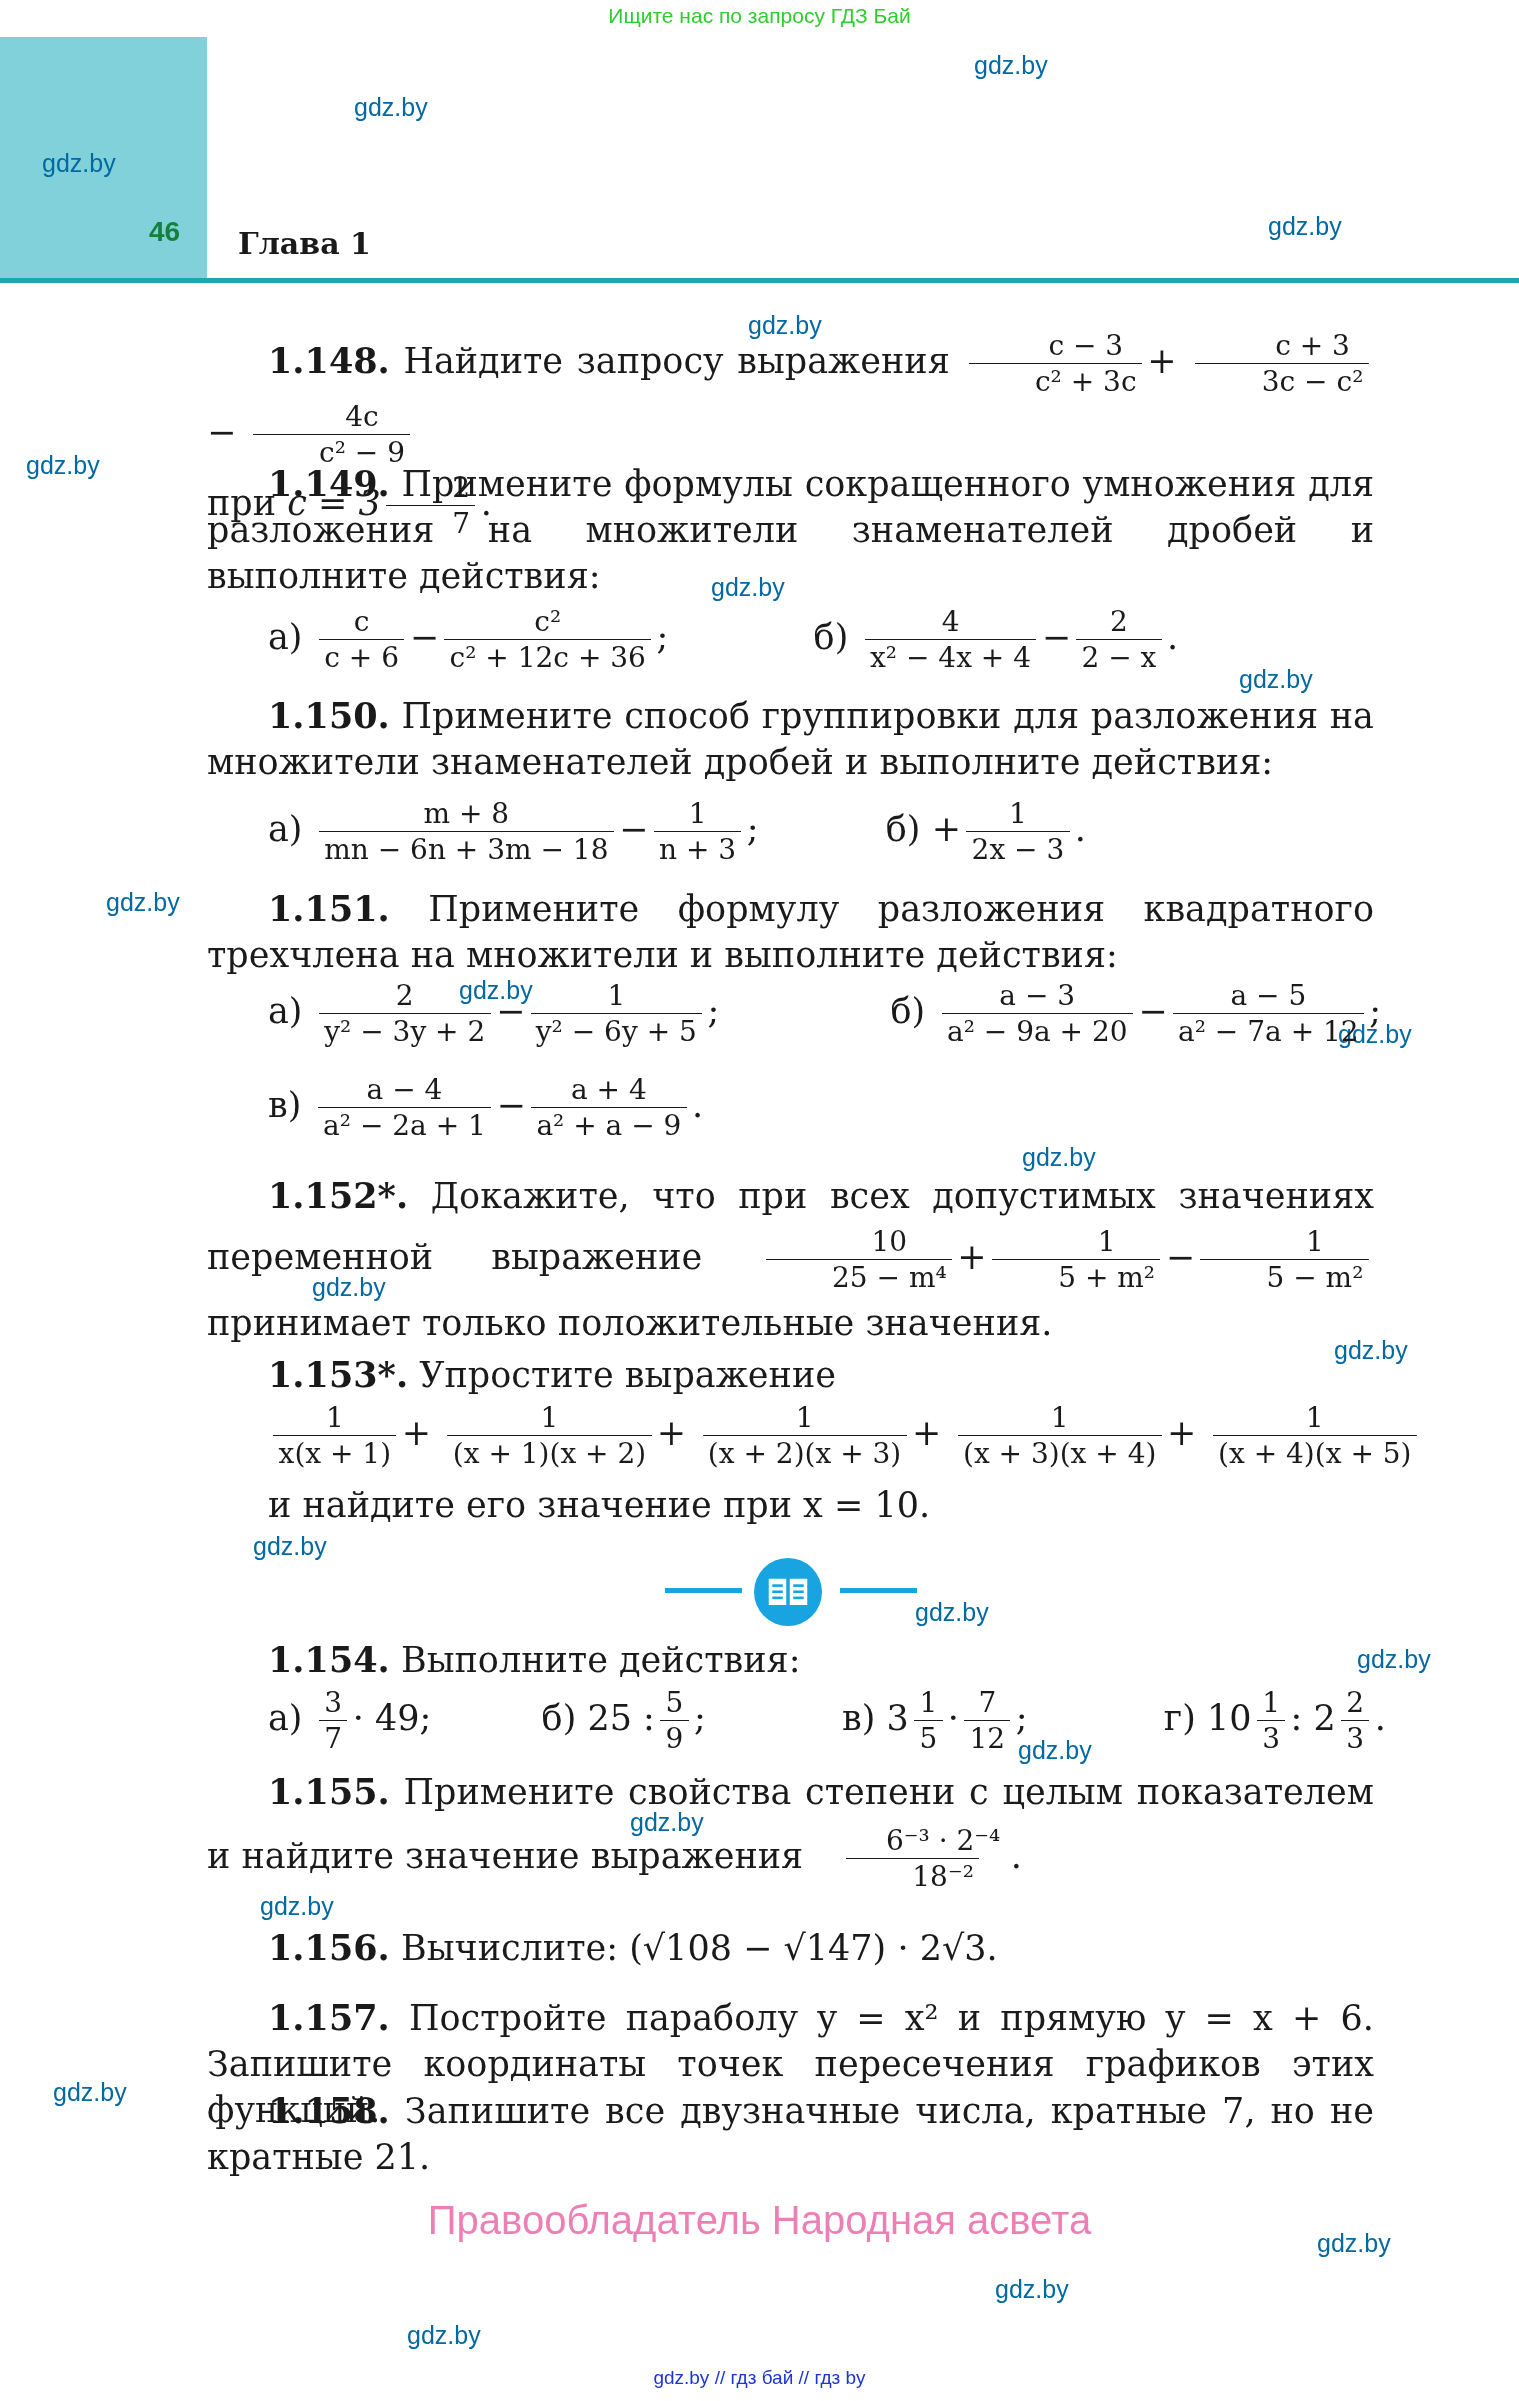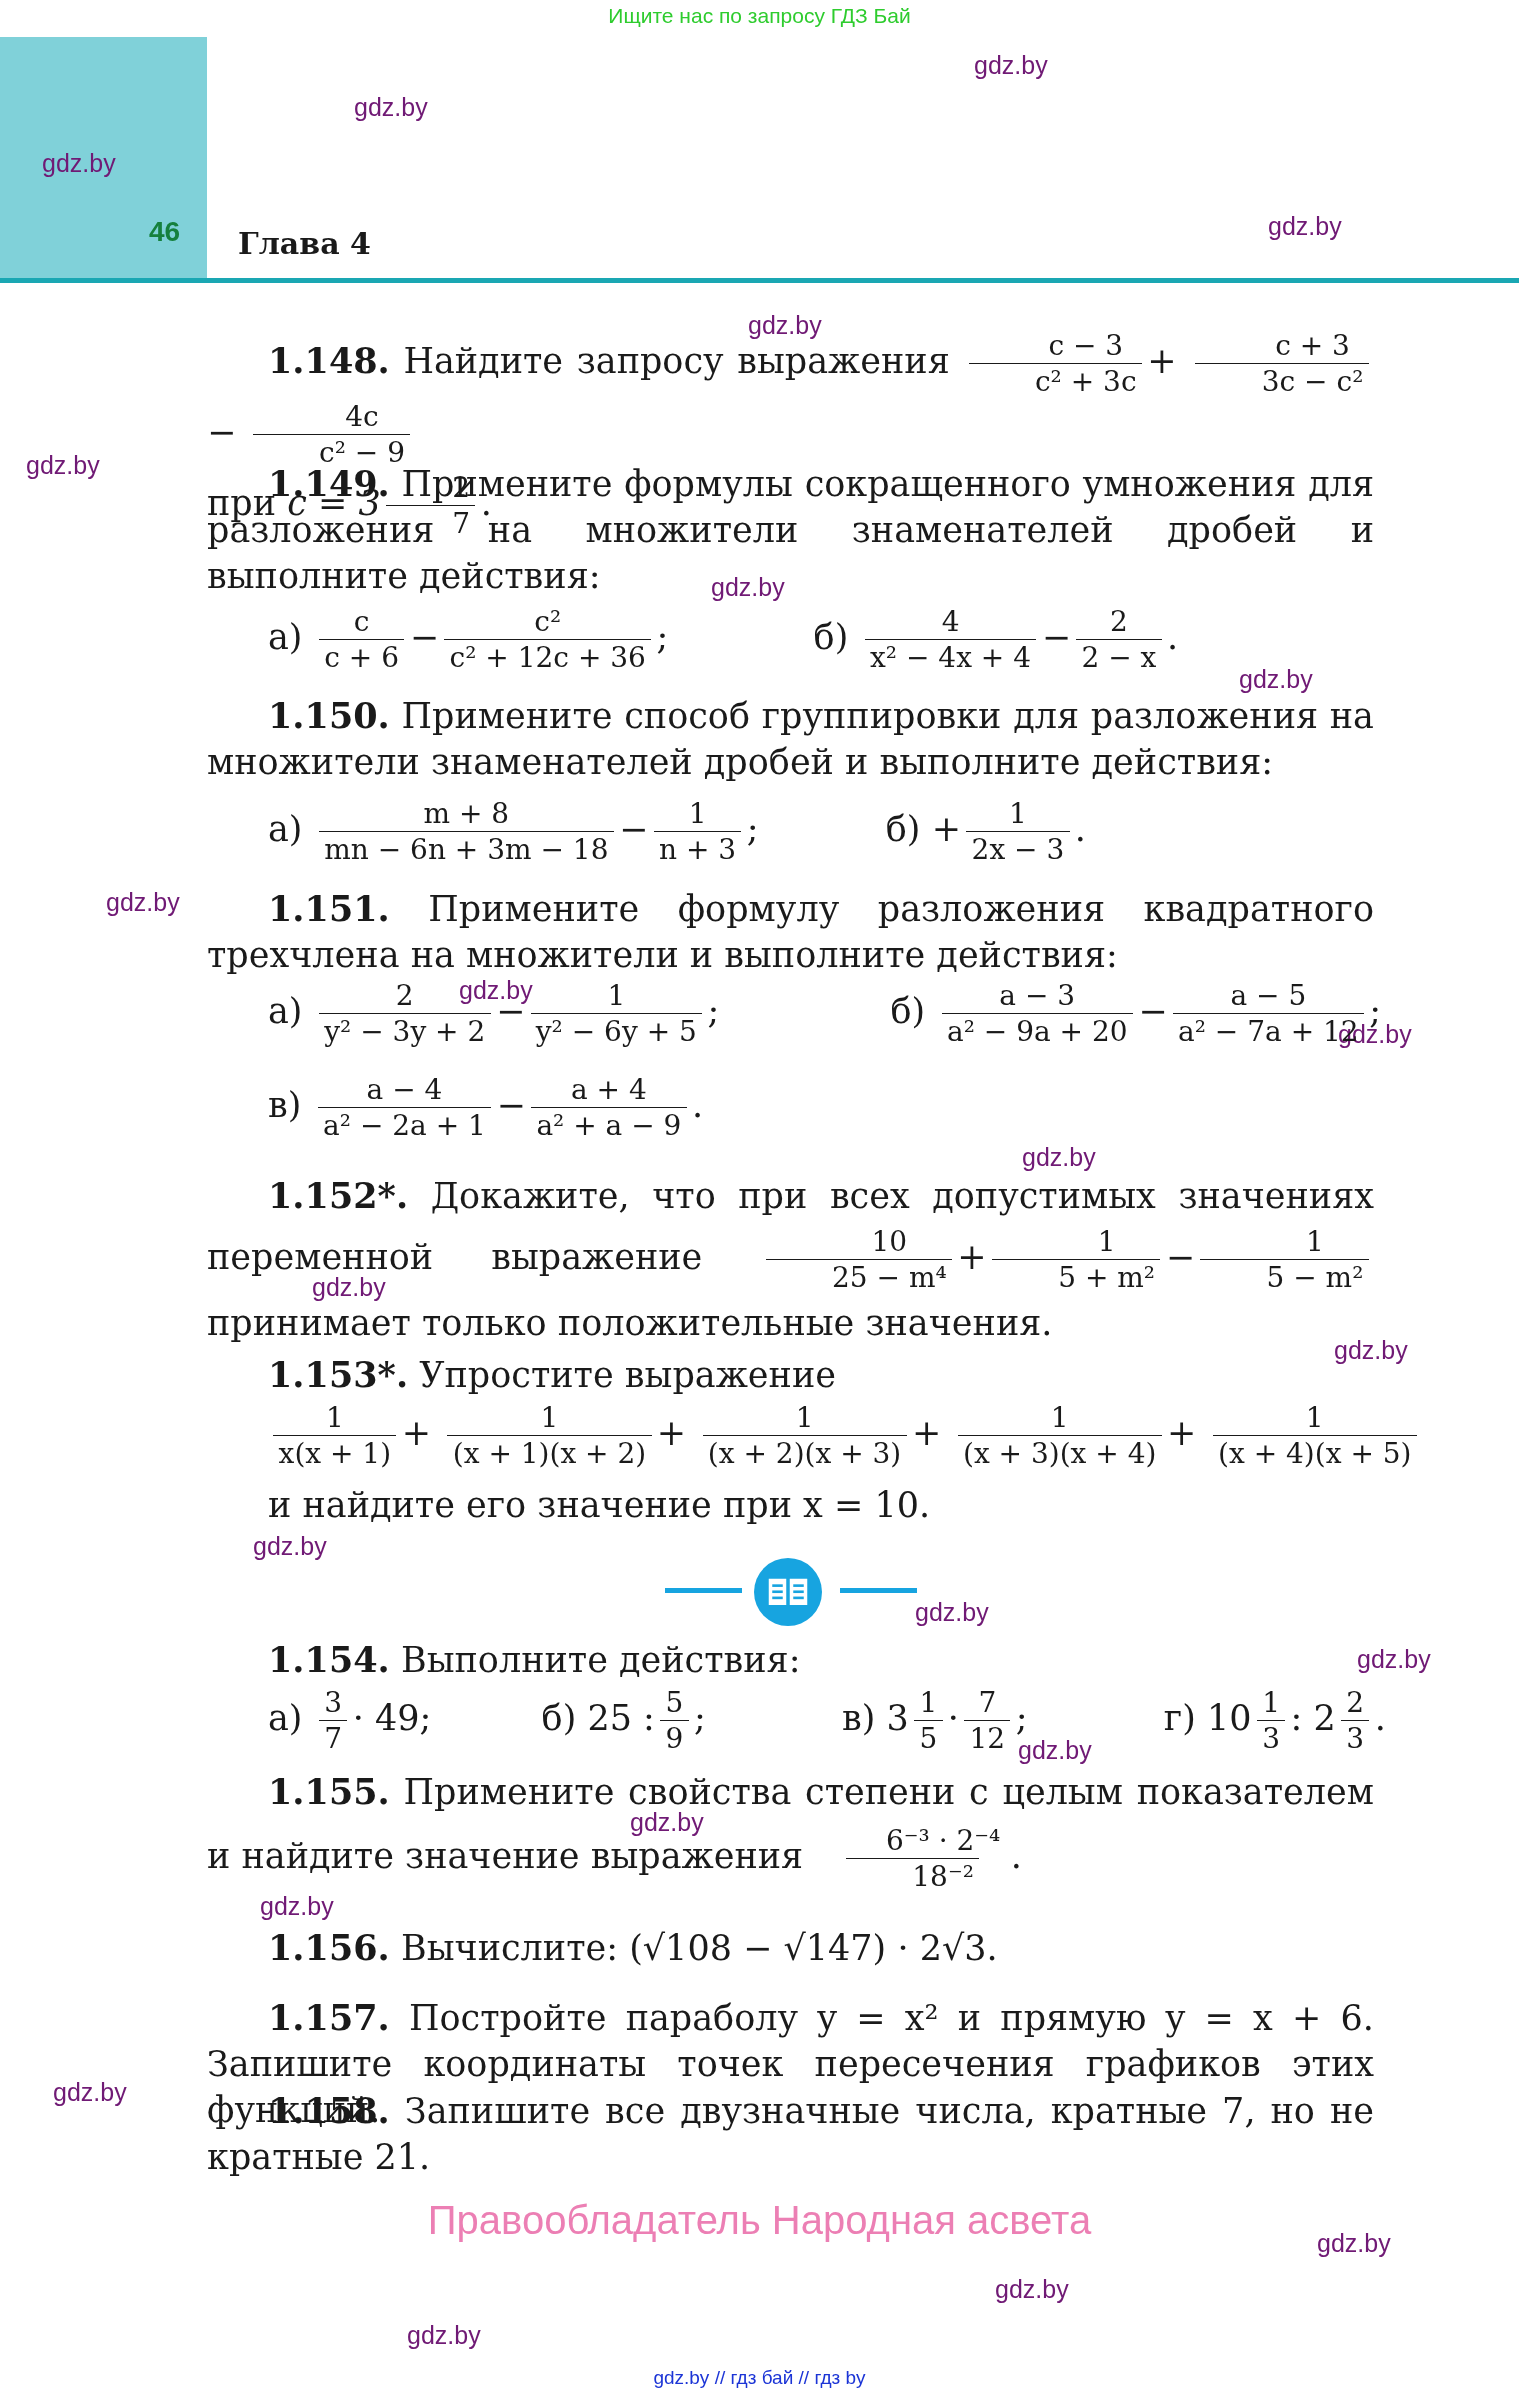--- a/index.html
+++ b/index.html
@@ -4,41 +4,41 @@
 <style>
   html,body{margin:0;padding:0;}
   body{width:1519px;height:2401px;position:relative;background:#fff;overflow:hidden;
        font-family:"DejaVu Serif","Liberation Serif",serif;color:#1a1a1a;}
   .abs{position:absolute;}
   .top-banner{left:0;top:3.5px;width:1519px;text-align:center;color:#2ecc2e;font-family:"Liberation Sans",sans-serif;font-size:21px;}
   .side-block{left:0;top:37px;width:207px;height:243px;background:#80d1d9;}
   .rule{left:0;top:278px;width:1519px;height:5.3px;background:#1aa7b3;}
   .page-num{left:149px;top:216px;color:#15803d;font-family:"Liberation Sans",sans-serif;font-weight:bold;font-size:28px;}
   .chapter{left:238px;top:226px;font-weight:bold;font-size:30px;}
-  .wm{position:absolute;font-family:"Liberation Sans",sans-serif;font-size:25px;color:#701a75;text-align:center;}
+  .wm{position:absolute;font-family:"Liberation Sans",sans-serif;font-size:25px;color:#0369a1;text-align:center;}
   .p{position:absolute;left:207px;width:1167px;font-size:35px;line-height:46px;text-align:justify;}
   .num{font-weight:bold;}
   .frac{display:inline-flex;flex-direction:column;align-items:center;vertical-align:middle;font-size:28px;line-height:35px;margin:0 5.3px;}
   .frac .n{padding:0 5.3px;}
   .frac .d{border-top:1.8px solid #1a1a1a;padding:0 5.3px;}
   .it{font-style:italic;}
   .row{position:absolute;left:268px;font-size:35px;white-space:nowrap;}
   .div-line{height:5.3px;background:#17a4e0;top:1588px;}
   .book{left:754px;top:1558px;width:68px;height:68px;border-radius:50%;background:#17a4e0;display:flex;align-items:center;justify-content:center;}
   .footer-copy{left:0;width:1519px;top:2198px;text-align:center;color:#ec7fb4;font-family:"Liberation Sans",sans-serif;font-size:40px;}
   .footer-links{left:0;width:1519px;top:2367px;text-align:center;color:#1c35d6;font-family:"Liberation Sans",sans-serif;font-size:19px;}
 </style>
 </head>
 <body>
 
 <div class="abs top-banner">Ищите нас по запросу ГДЗ Бай</div>
 <div class="abs side-block"></div>
 <div class="abs rule"></div>
 <div class="abs page-num">46</div>
-<div class="abs chapter">Глава 4</div>
+<div class="abs chapter">Глава 1</div>
 
 <span class="wm" style="left:974px;top:51px">gdz.by</span>
 <span class="wm" style="left:354px;top:93px">gdz.by</span>
 <span class="wm" style="left:42px;top:149px">gdz.by</span>
 <span class="wm" style="left:1268px;top:212px">gdz.by</span>
 <span class="wm" style="left:748px;top:311px">gdz.by</span>
 <span class="wm" style="left:26px;top:451px">gdz.by</span>
 <span class="wm" style="left:711px;top:573px">gdz.by</span>
 <span class="wm" style="left:1239px;top:665px">gdz.by</span>
 <span class="wm" style="left:106px;top:888px">gdz.by</span>

